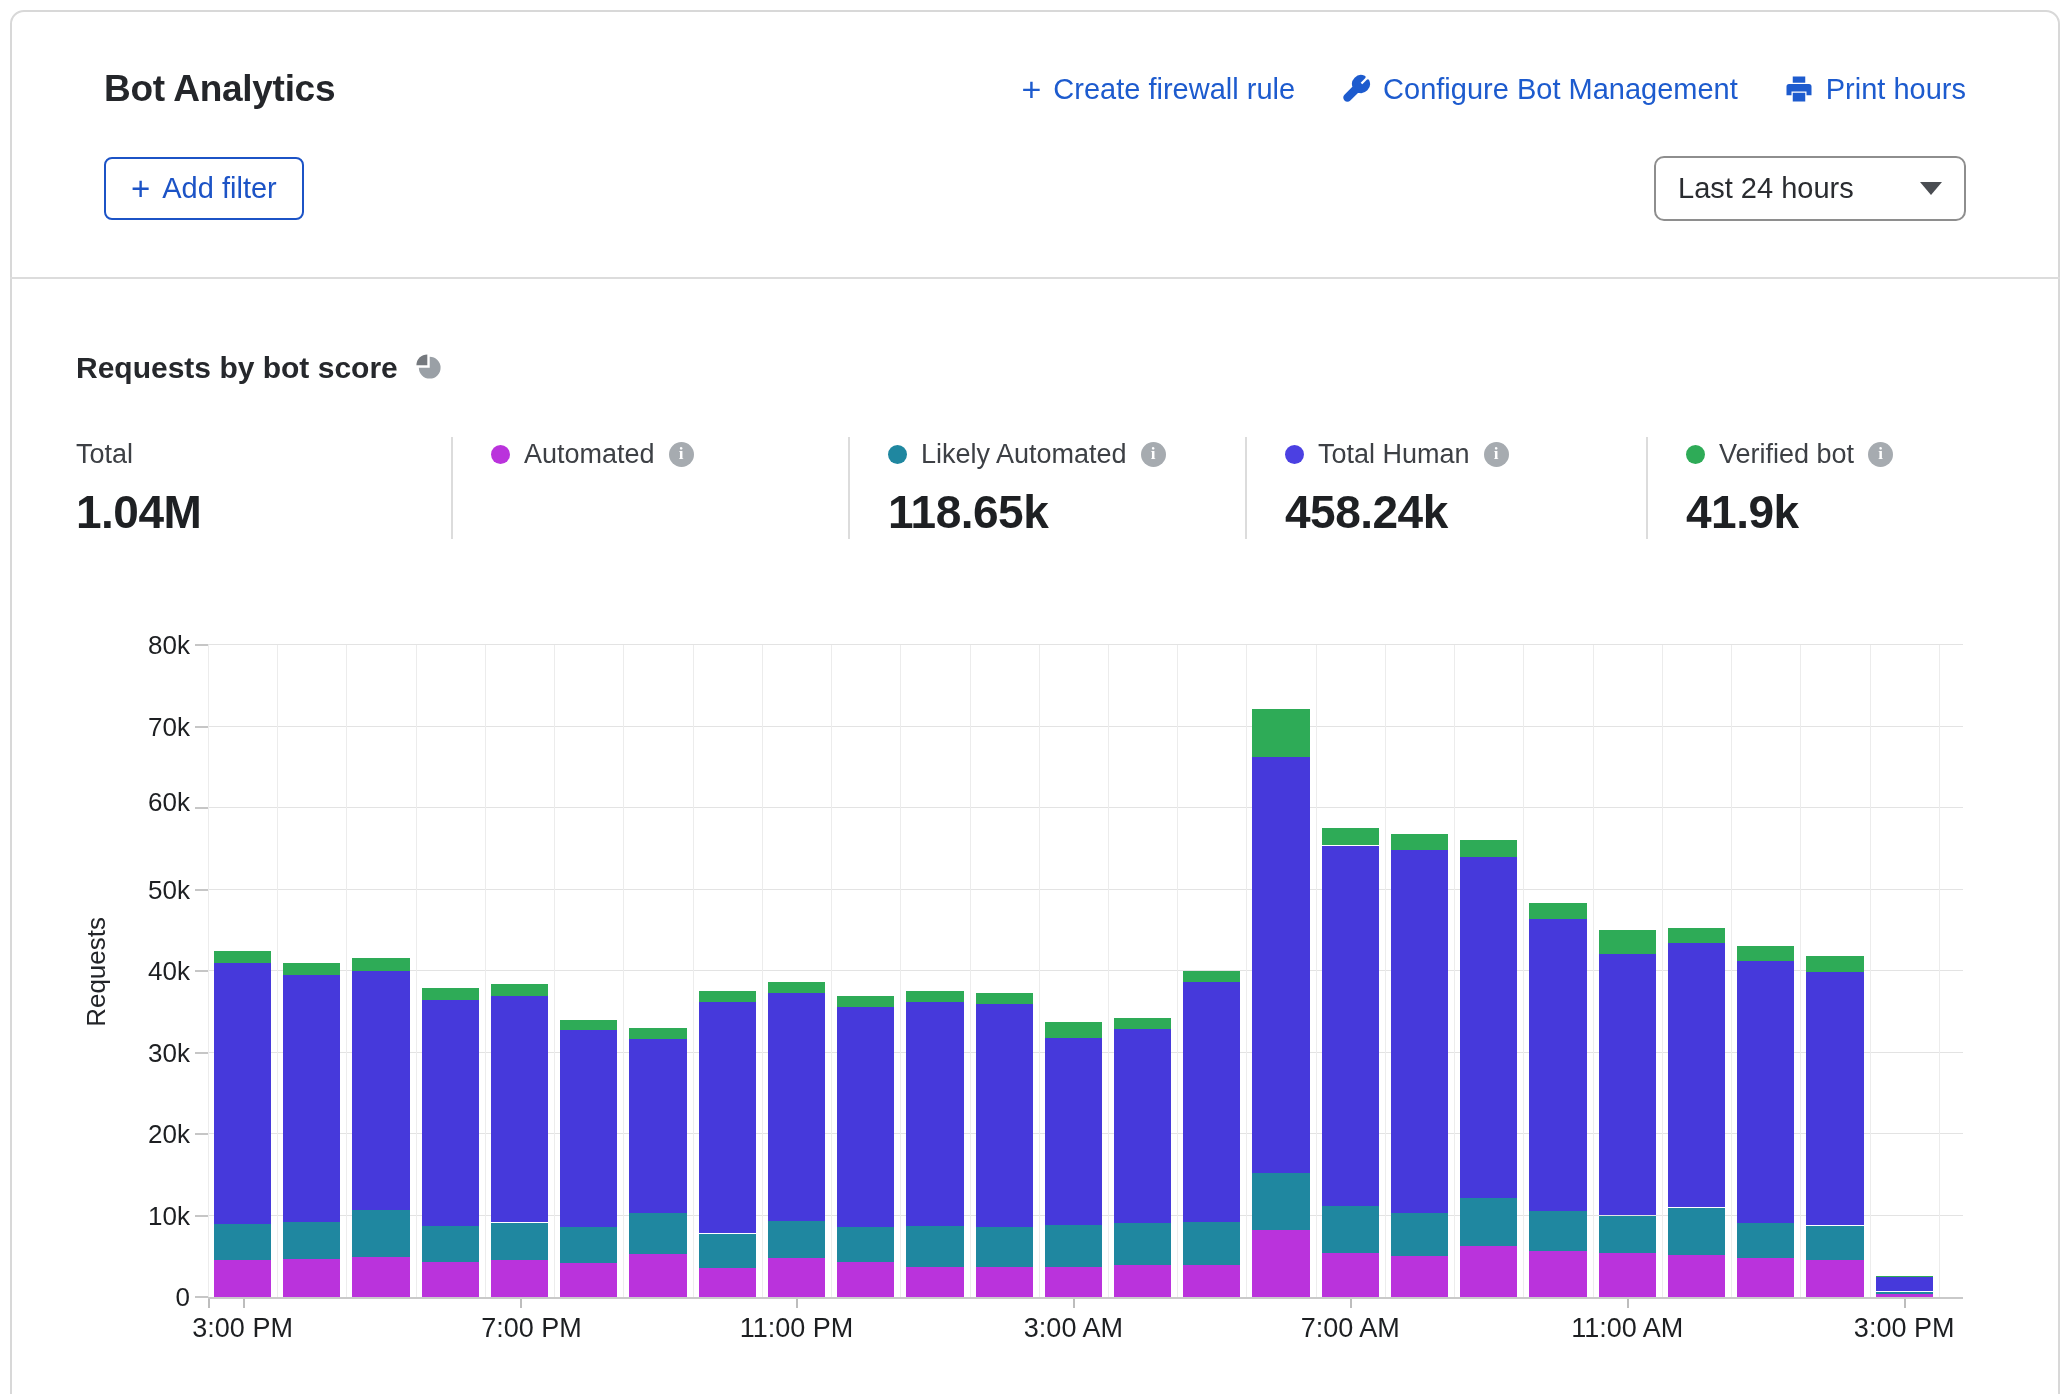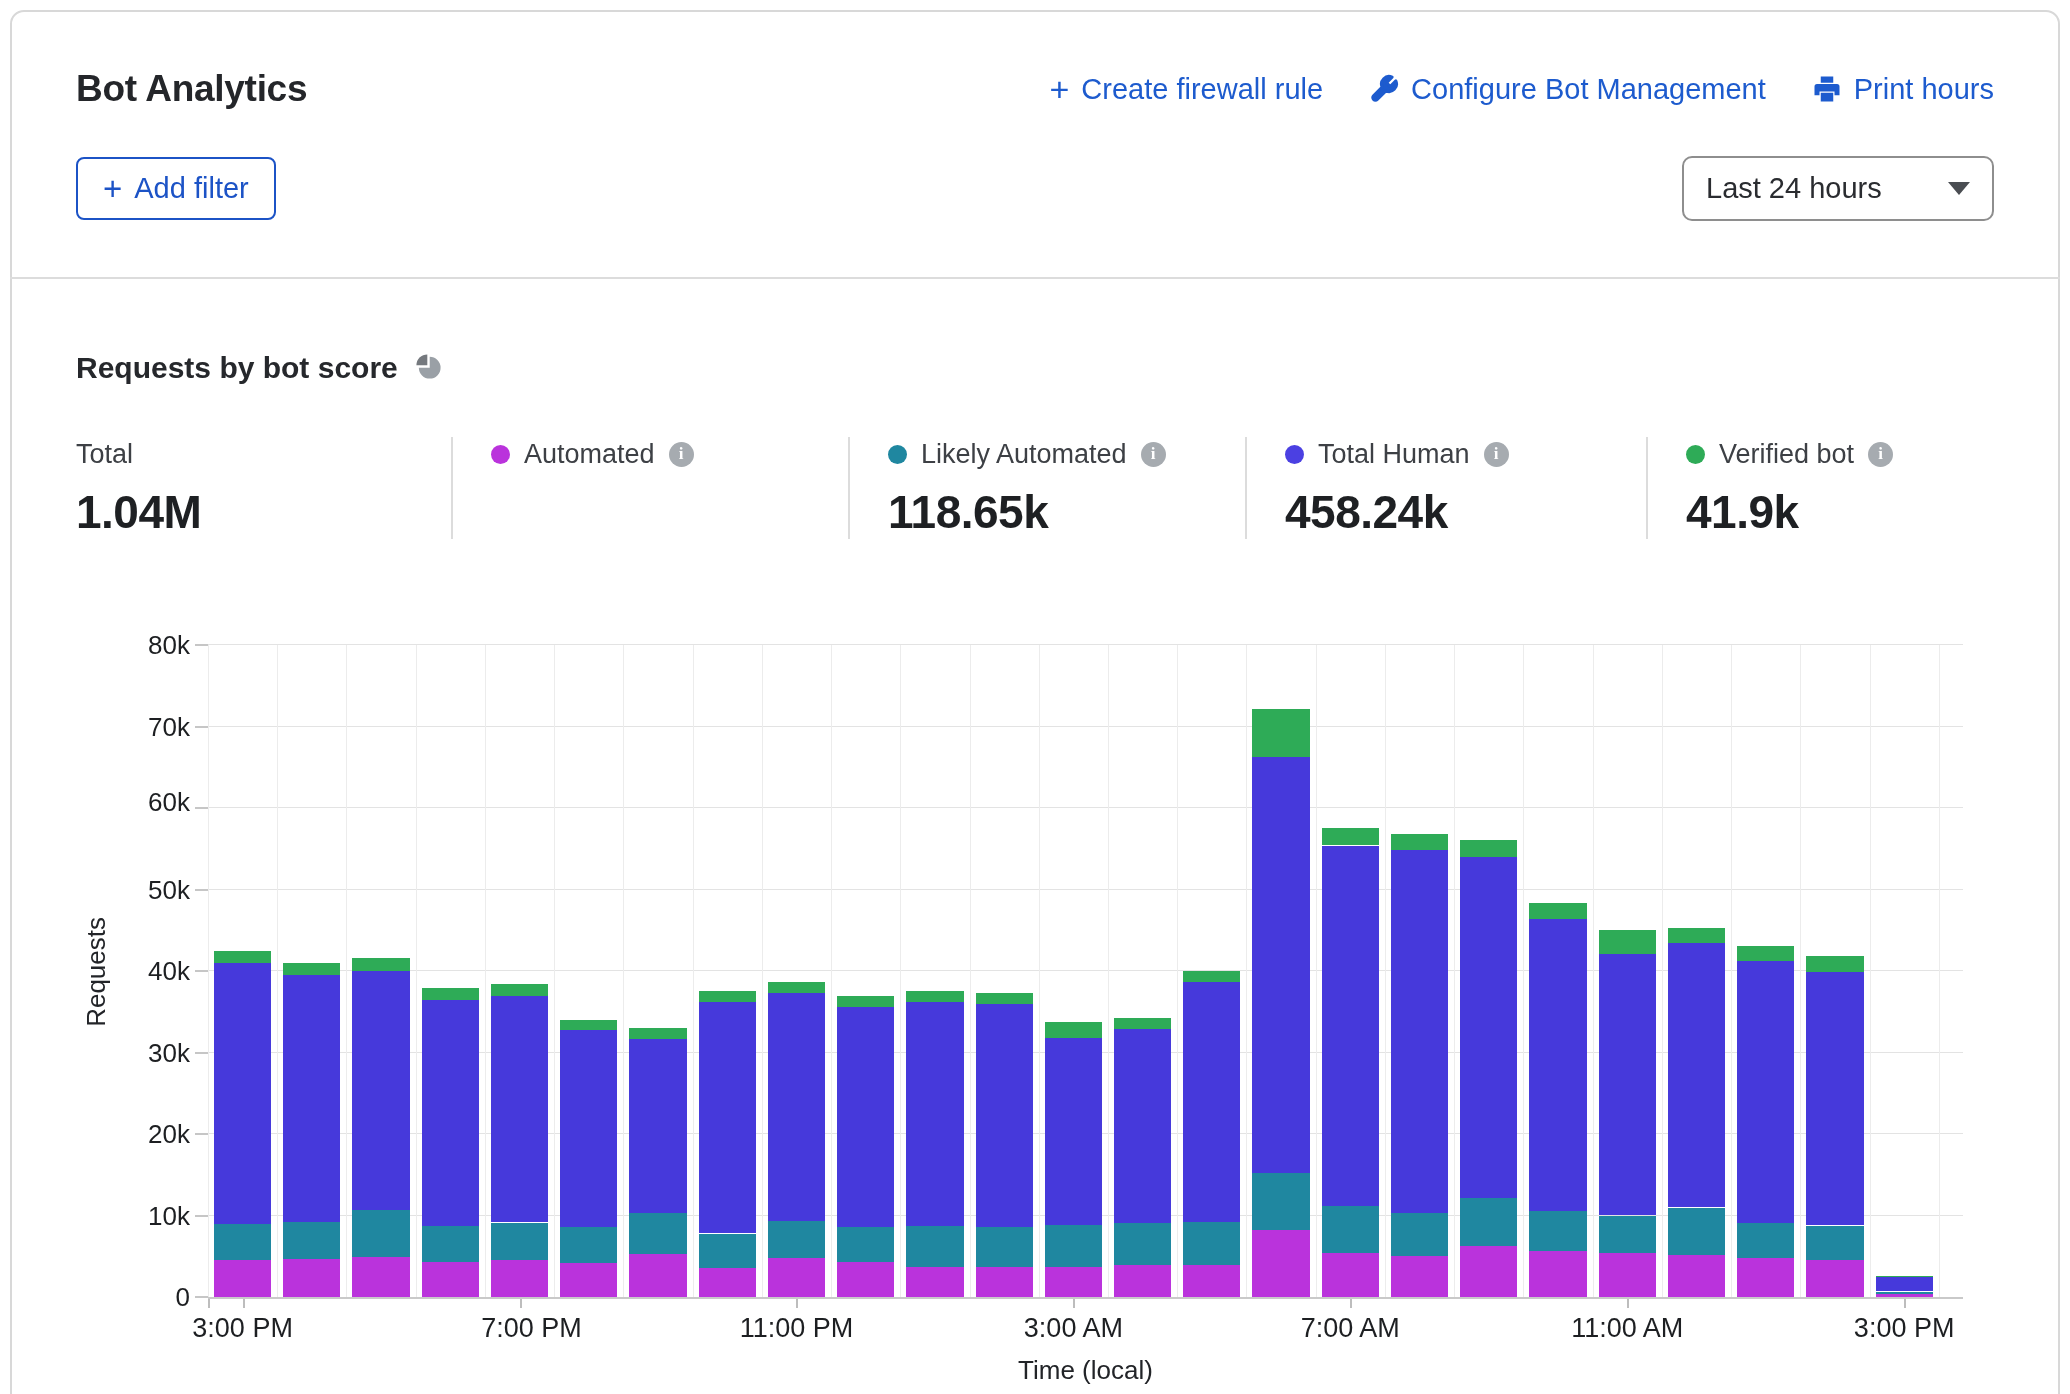--- a/index.html
+++ b/index.html
@@ -1,20 +1,20 @@
 <!DOCTYPE html>
 <html><head>
 <meta charset="utf-8">
 <style>
   html,body{margin:0;padding:0;background:#fff;font-family:"Liberation Sans",sans-serif;}
   body{width:2070px;height:1394px;overflow:hidden;position:relative;}
   .card{position:absolute;left:10px;top:10px;right:10px;height:1560px;background:#fff;
         border:2px solid #d8d8d8;border-radius:14px 14px 0 0;box-sizing:border-box;}
   
-  .header{padding:56px 64px 56px;}
+  .header{padding:56px 92px 56px;}
   .hrow1{display:flex;justify-content:space-between;align-items:center;}
   .page-title{font-size:37px;font-weight:700;color:#24262a;letter-spacing:-0.3px;}
   .actions{display:flex;align-items:center;gap:46px;}
   .action-link{display:flex;align-items:center;gap:12px;color:#1d5bce;font-size:29px;
                text-decoration:none;cursor:pointer;font-weight:400;}
   .action-link svg{display:block;}
   .plus-glyph{font-size:34px;font-weight:500;line-height:1;}
   .hrow2{display:flex;justify-content:space-between;align-items:center;margin-top:46px;}
   .add-filter{display:flex;align-items:center;gap:12px;border:2px solid #1c53c6;border-radius:8px;
               background:#fff;color:#1c53c6;font-size:29px;padding:13px 25px;cursor:pointer;
@@ -381,16 +381,15 @@
           <div class="x-tick-mark" style="left: 865.385px;"></div>
           <div class="x-tick-label" style="left: 865.385px;">3:00 AM</div>
           <div class="x-tick-mark" style="left: 1142.31px;"></div>
           <div class="x-tick-label" style="left: 1142.31px;">7:00 AM</div>
           <div class="x-tick-mark" style="left: 1419.23px;"></div>
           <div class="x-tick-label" style="left: 1419.23px;">11:00 AM</div>
           <div class="x-tick-mark" style="left: 1696.15px;"></div>
           <div class="x-tick-label" style="left: 1696.15px;">3:00 PM</div>
         </div>
     </div>
-    <div class="x-axis-title">Time (local)</div>
   </div>
 
 </div>
 
 </body></html>

